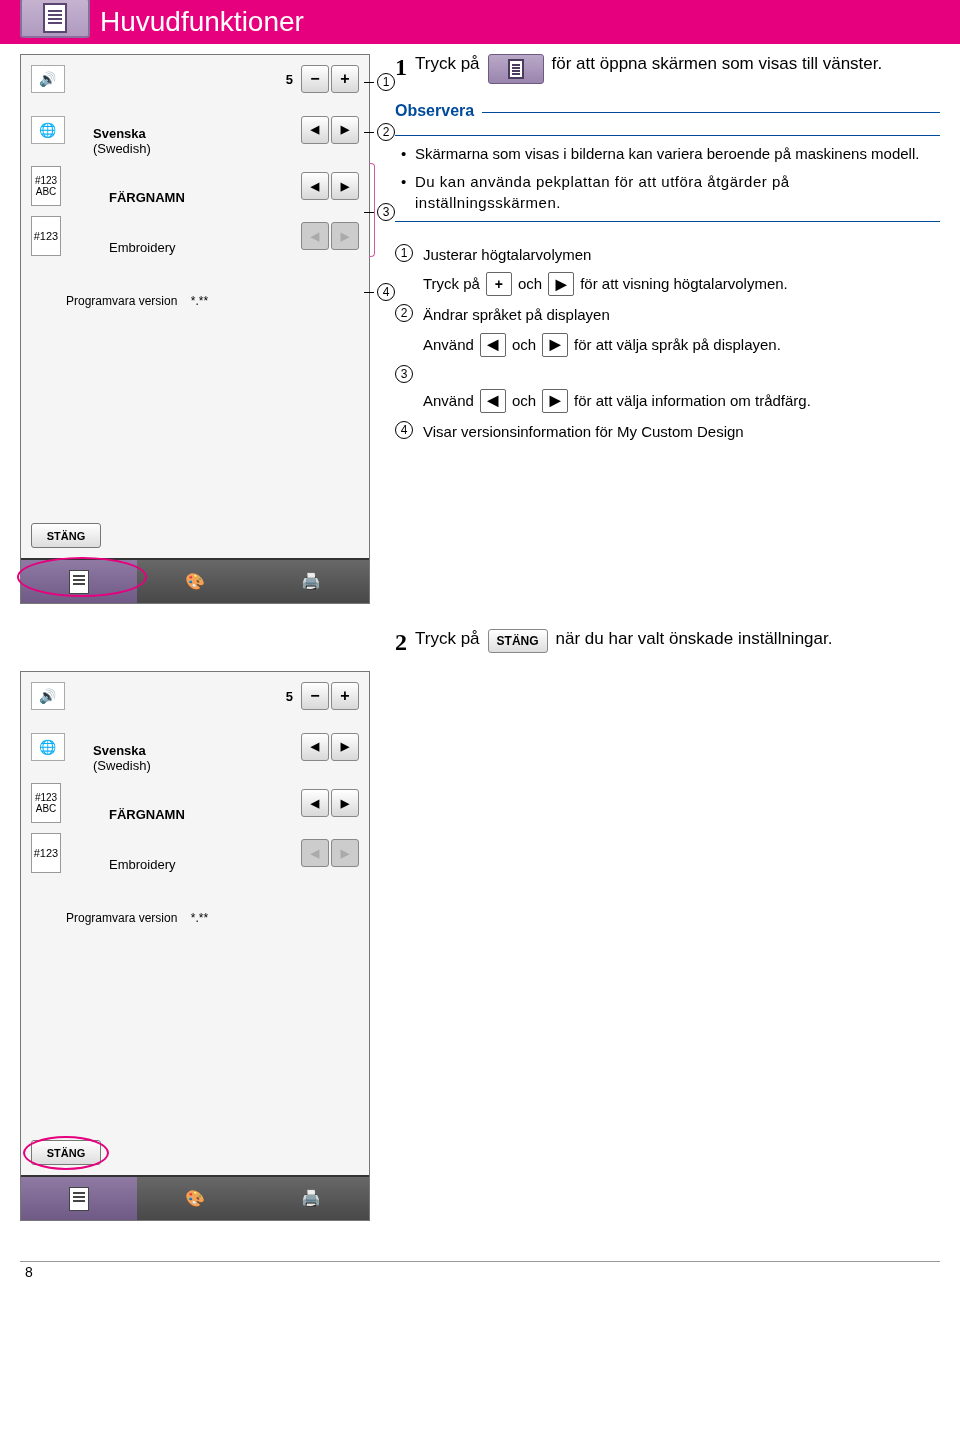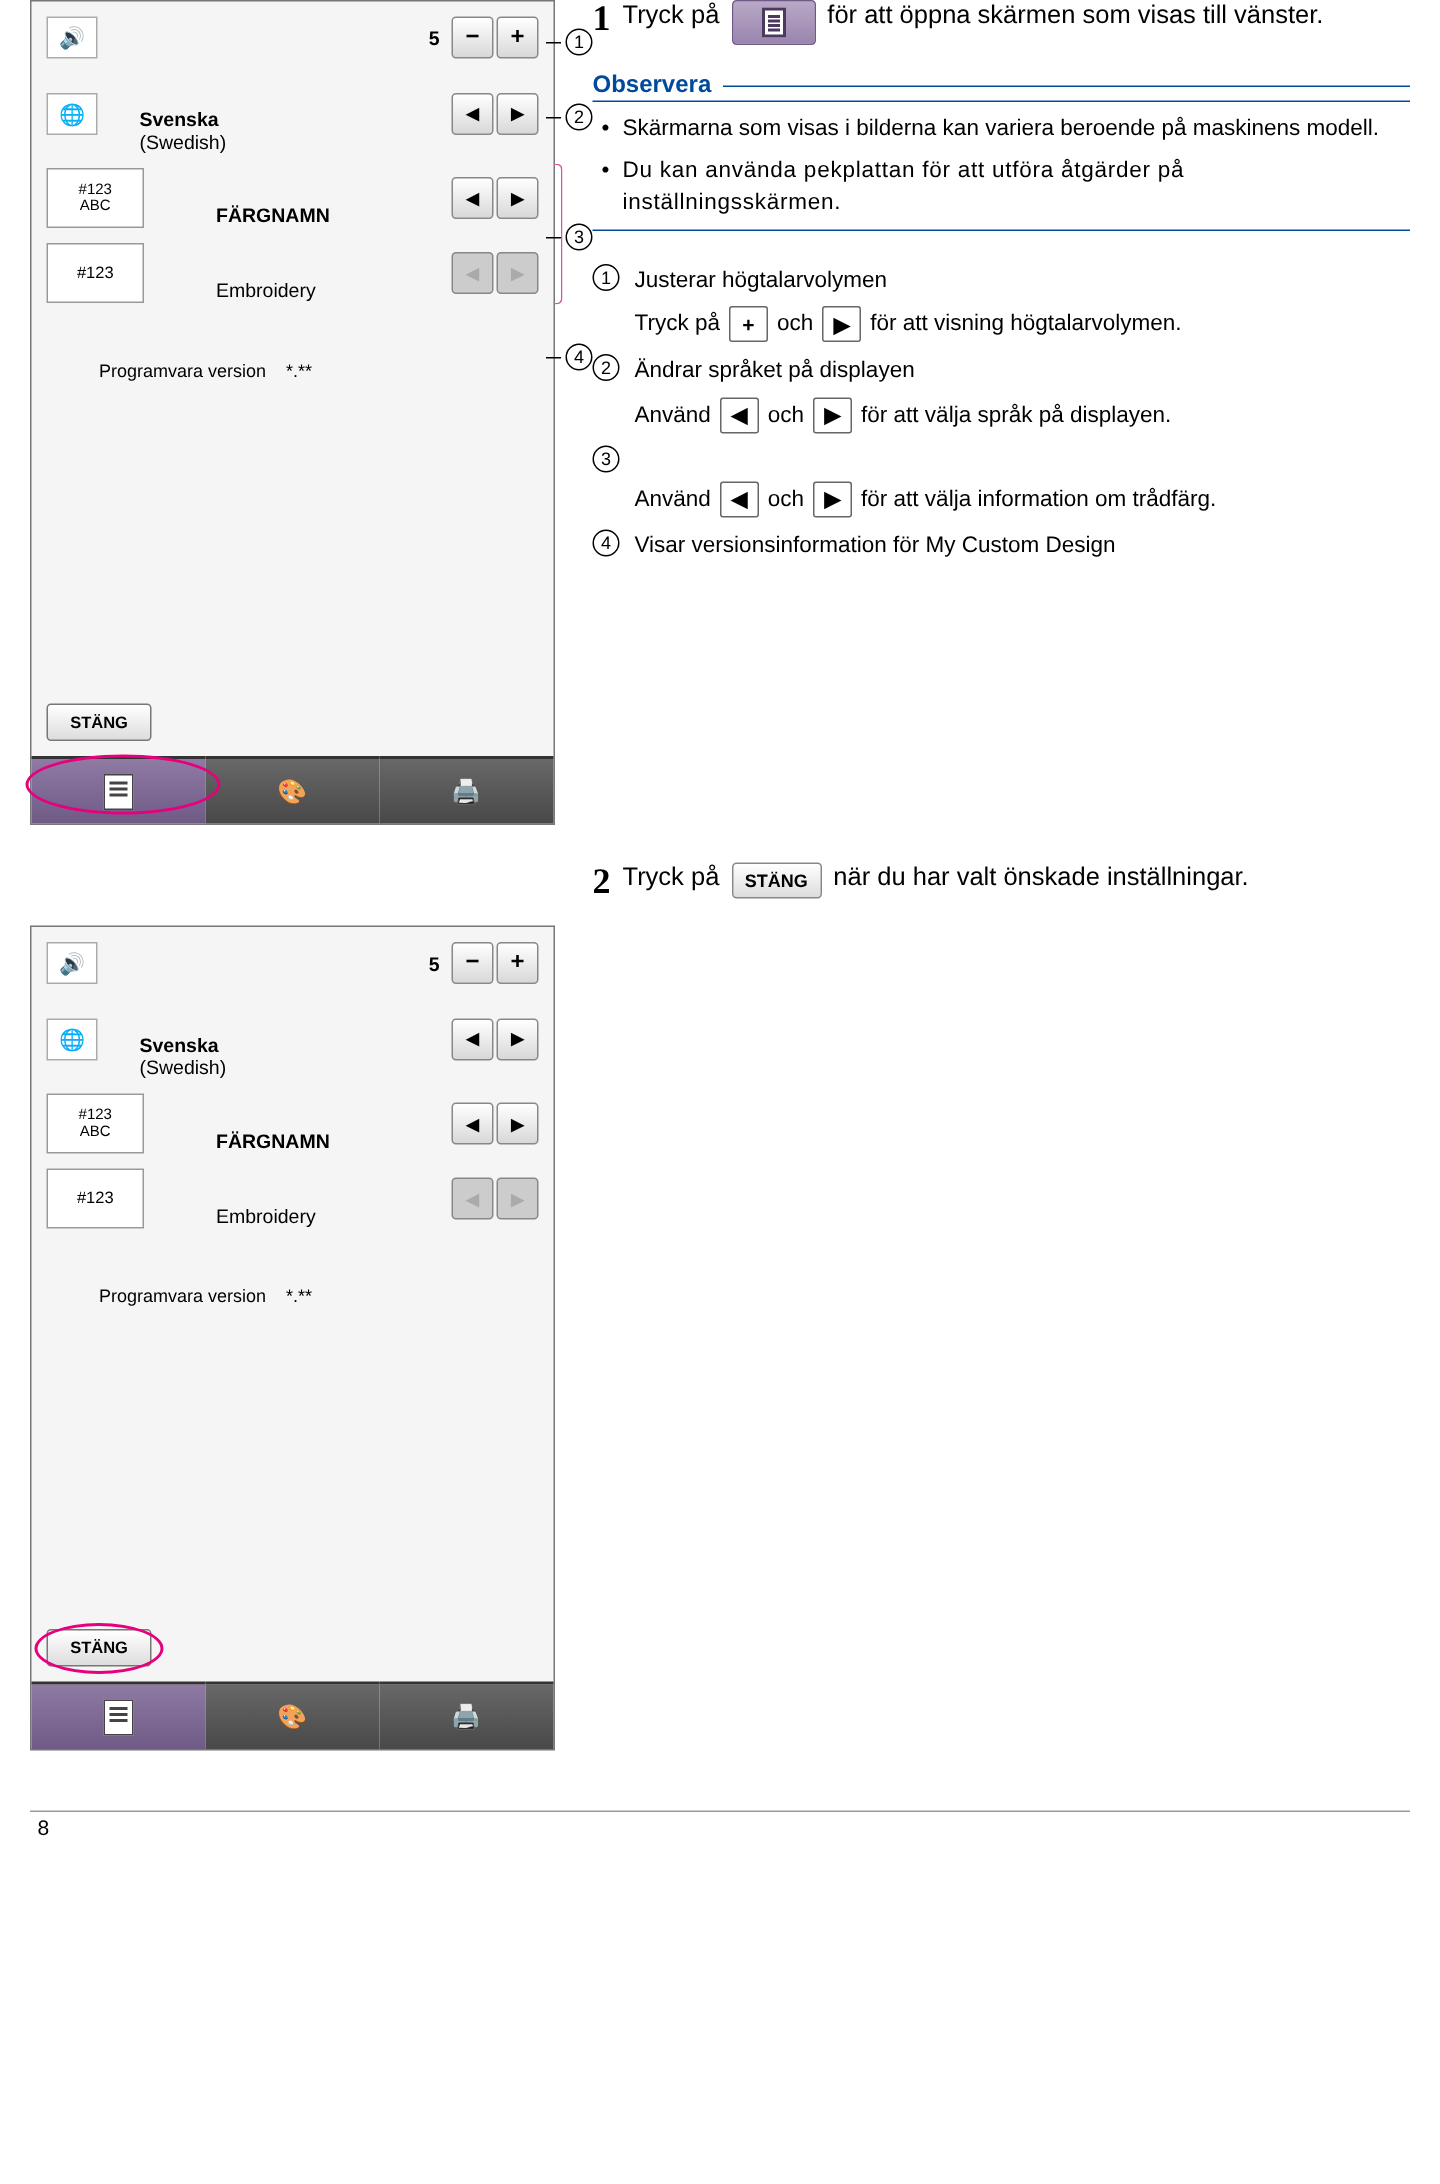--- a/index.html
+++ b/index.html
@@ -67,21 +67,21 @@
     padding: 10px;
     height: 550px;
   }
   .ss-row {
     display: flex;
     align-items: center;
     margin-bottom: 10px;
     position: relative;
   }
   .ss-icon-box {
-    width: 65px;
+    width: 30px;
     height: 40px;
     border: 1px solid #999;
     background: #fff;
     display: flex;
     align-items: center;
     justify-content: center;
     font-size: 11px;
     line-height: 1.1;
     text-align: center;
     margin-right: 8px;
@@ -205,21 +205,21 @@
     font-size: 15px;
   }
   .note-title {
     color: #004a9b;
     font-weight: bold;
     font-size: 16px;
     border-bottom: 1.5px solid #004a9b;
     display: flex;
     align-items: baseline;
     gap: 8px;
-    padding-bottom: 1px;
+    padding-bottom: 15px;
   }
   .note-title span.word { flex: 0 0 auto; }
   .note-title span.line { flex:1; border-top:1.5px solid #004a9b; position:relative; top:-3px;}
   .note-list {
     list-style: none;
     padding: 0 0 0 6px;
     margin: 8px 0 0 0;
     border-bottom: 1.5px solid #004a9b;
   }
   .note-list li {
@@ -332,20 +332,26 @@
     border:1px solid #aaa; background:#fff;
     display:flex;align-items:center;justify-content:center;
     font-size:14px;
   }
 </style>
 </head>
 <body>
 
 <div class="page">
 
+  <div class="section-header">
+    <span class="header-icon-box">
+      <span class="doc-icon"></span>
+    </span>
+    <span>Huvudfunktioner</span>
+  </div>
 
   <div class="content-row">
 
     <div class="screenshot-col">
 
       <div class="ss-row">
         <span class="icon-speaker">🔊</span>
         <div class="spacer"></div>
         <span class="ss-value">5</span>
         <span class="ss-btn minus"></span>

